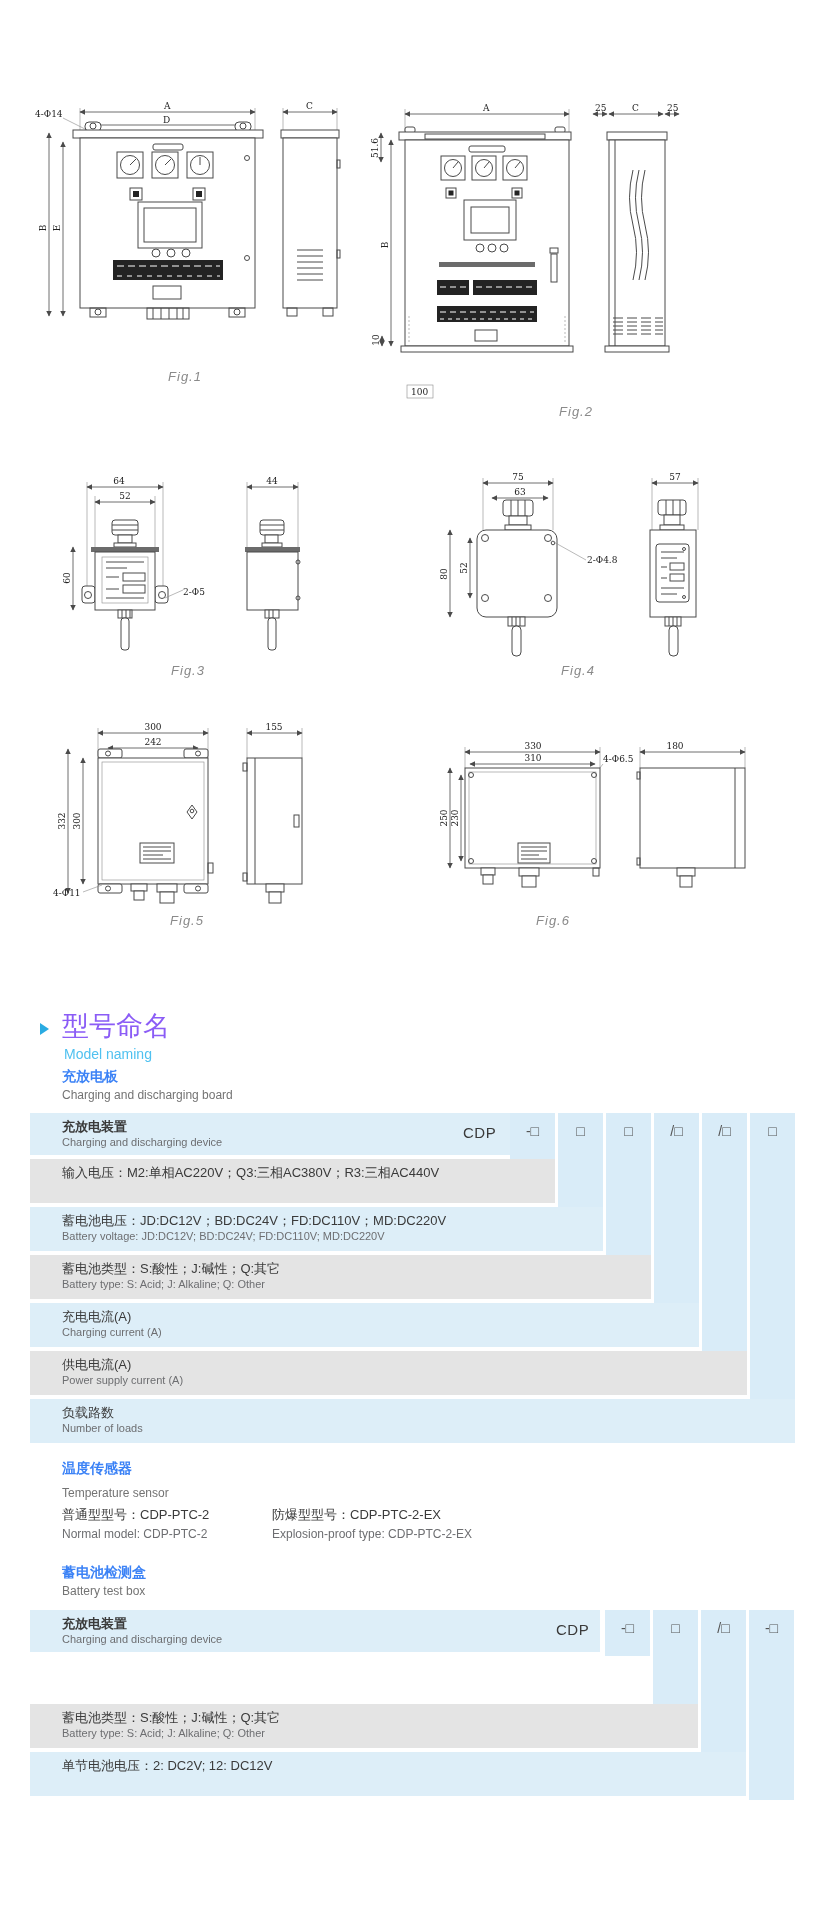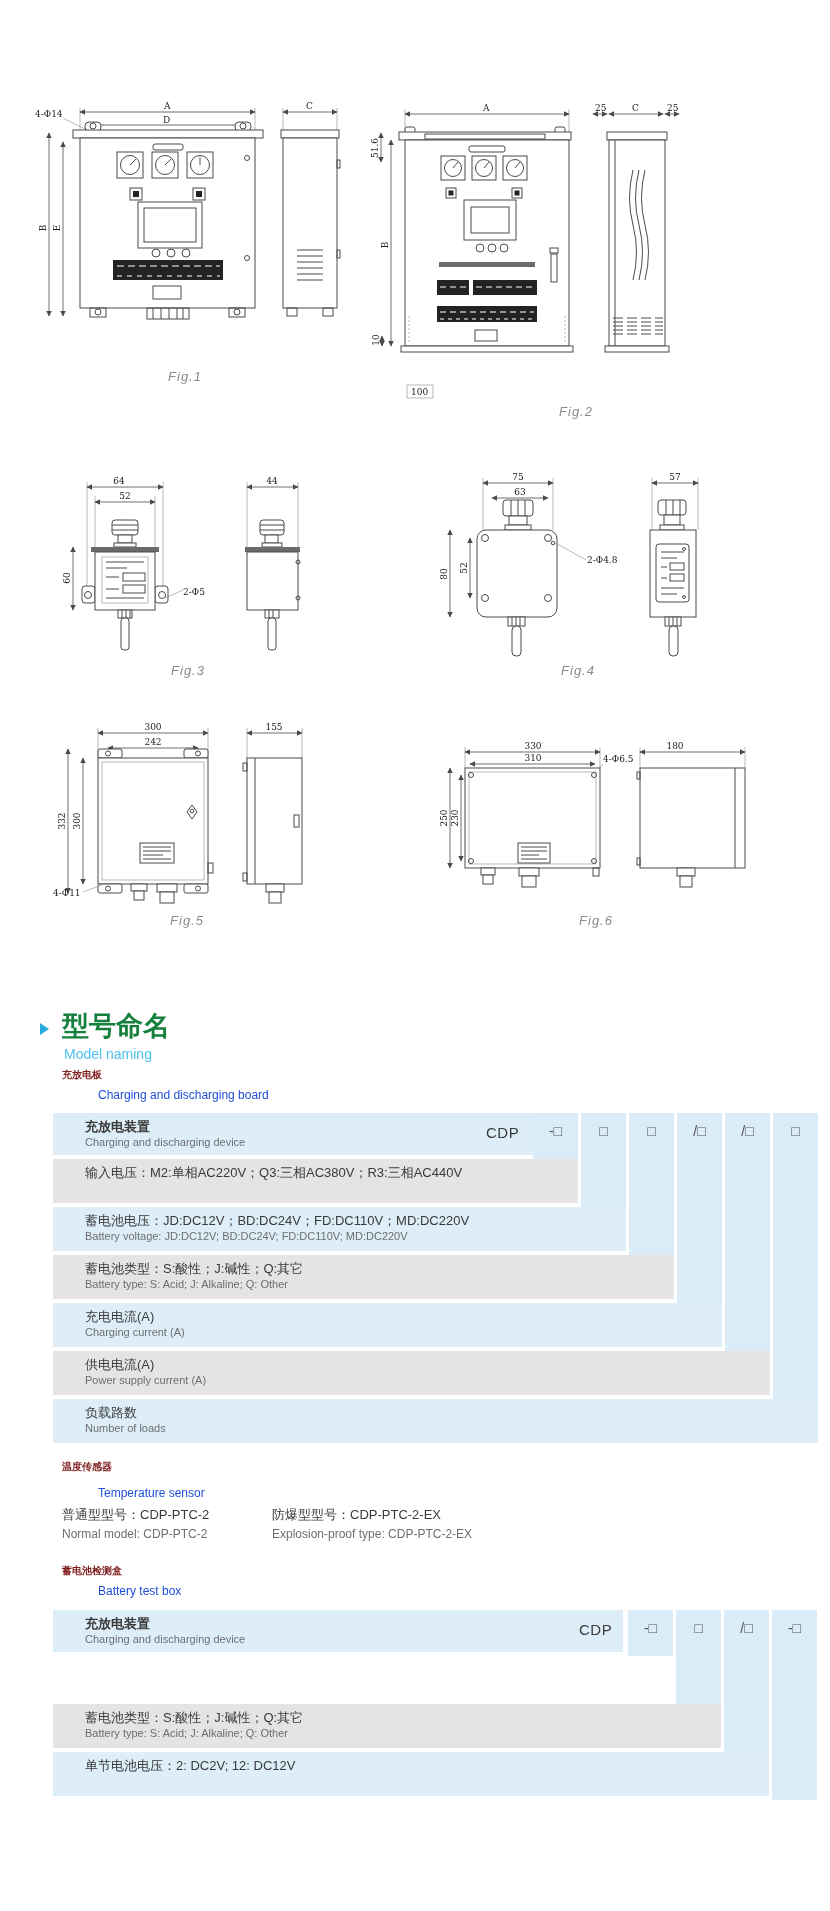--- a/index.html
+++ b/index.html
@@ -10,27 +10,27 @@
   .fig line,.fig rect,.fig circle,.fig path,.fig polyline,.fig ellipse{stroke:#4a4a4a;stroke-width:1;fill:none;}
   .fig .dim{stroke-width:.8;}
   .fig .thin{stroke:#8a8a8a;stroke-width:.6;}
   .fig .fill{fill:#232323;stroke:none;}
   .fig .gray{fill:#6b6b6b;stroke:none;}
   .fig .wfill{fill:#fff;}
   .fig .teeth{stroke:#fff;}
   .fig text{font-family:"DejaVu Serif","Liberation Serif",serif;font-size:9px;fill:#222;stroke:none;}
   .figcap{position:absolute;width:90px;text-align:center;font-size:13px;color:#8a8a8a;letter-spacing:1px;font-style:italic;}
   
-  .sec-title{position:absolute;left:62px;top:1008px;font-size:27px;color:#15803d;font-weight:700;}
+  .sec-title{position:absolute;left:62px;top:1008px;font-size:27px;color:#8b5cf6;font-weight:400;}
   .sec-sub{position:absolute;left:64px;top:1046px;font-size:14px;color:#4fc1f0;}
   .tri{position:absolute;left:40px;top:1023px;width:0;height:0;
        border-left:9px solid #29abe2;border-top:6px solid transparent;border-bottom:6px solid transparent;}
-  .h-zh{position:absolute;font-size:10px;font-weight:bold;color:#7f1d1d;}
-  .h-en{position:absolute;font-size:12px;color:#1d4ed8;margin-left:36px;}
-  .mtable{position:absolute;left:30px;width:710px;margin-left:23px;}
+  .h-zh{position:absolute;font-size:14px;font-weight:bold;color:#3b82f6;}
+  .h-en{position:absolute;font-size:12px;color:#737373;}
+  .mtable{position:absolute;left:30px;width:710px;}
   .strip{position:absolute;top:0;width:45px;background:#d9ecf8;}
   .band{position:absolute;left:0;height:44px;box-sizing:border-box;padding:5px 0 0 32px;}
   .band.blue{background:#ddeef8;}
   .band.gry{background:#e4e4e4;}
   .band .zh{font-size:13px;color:#3a3a3a;line-height:17px;white-space:nowrap;}
   .band .en{font-size:11px;color:#6d6e71;line-height:15px;white-space:nowrap;}
   .code-cdp{position:absolute;top:11px;font-size:15px;color:#3a3a3a;letter-spacing:.5px;}
   .code-box{position:absolute;top:10px;width:45px;text-align:center;font-size:14px;color:#555;}
   .tline{position:absolute;font-size:13px;color:#3a3a3a;white-space:nowrap;}
   .tline-en{position:absolute;font-size:12px;color:#6d6e71;white-space:nowrap;}
@@ -441,21 +441,21 @@
     <line class="dim" x1="215" y1="22" x2="320" y2="22" marker-start="url(#arr)" marker-end="url(#arr)"></line>
     <text x="250" y="19" text-anchor="middle">180</text>
     <rect x="215" y="38" width="105" height="100" class="wfill"></rect>
     <line x1="310" y1="38" x2="310" y2="138"></line>
     <rect x="212" y="42" width="3" height="7"></rect>
         <rect x="212" y="128" width="3" height="7"></rect>
     <rect x="252" y="138" width="18" height="8" class="wfill"></rect>
         <rect x="255" y="146" width="12" height="11" class="wfill"></rect>
   </g>
 </svg>
-<div class="figcap" style="left:551px;top:913px">Fig.6</div>
+<div class="figcap" style="left:508px;top:913px">Fig.6</div>
 
 <div class="tri"></div>
 <div class="sec-title">型号命名</div>
 <div class="sec-sub">Model naming</div>
 
 <div class="h-zh" style="left:62px;top:1068px">充放电板</div>
 <div class="h-en" style="left:62px;top:1088px">Charging and discharging board</div>
 
 <div class="mtable" style="top:1113px;height:330px">
   <div class="strip" style="left:480px;height:46px"></div>

